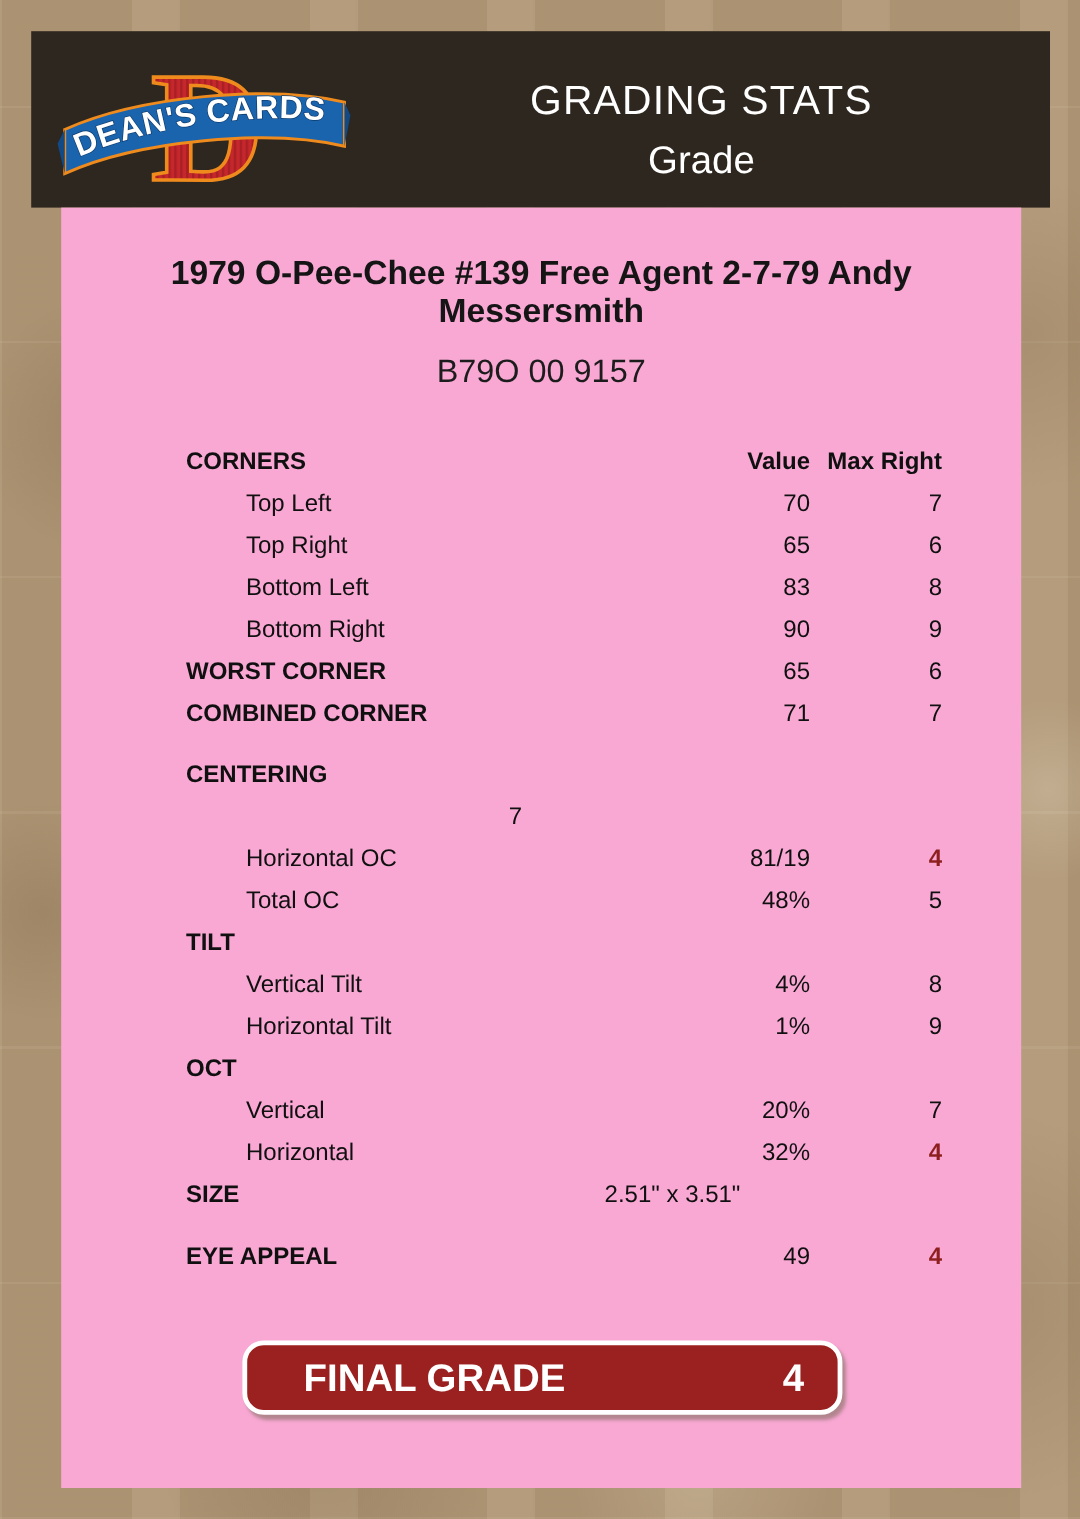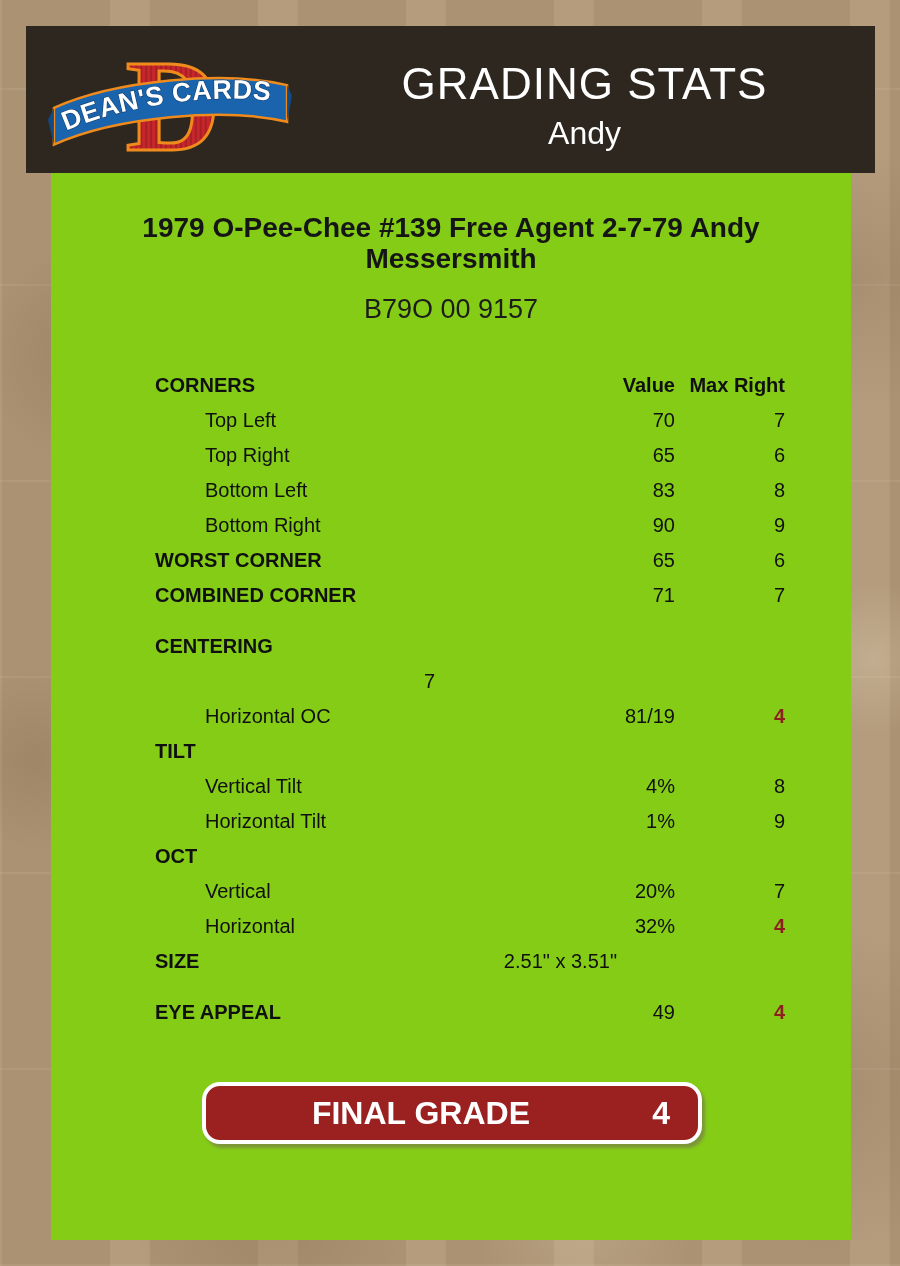--- a/index.html
+++ b/index.html
@@ -24,27 +24,27 @@
       repeating-linear-gradient(0deg, rgba(255,246,226,0.07) 0 2px, transparent 2px 196px),
       repeating-linear-gradient(90deg, rgba(60,40,20,0.045) 0 110px, rgba(255,250,240,0.05) 110px 148px);
   }
   
   .header-bar {
     position:absolute; left:26px; top:26px; width:849px; height:147px;
     background:#2e271f; display:flex; align-items:center;
   }
   .logo-wrap { margin-left:20px; width:248px; height:139px; flex:0 0 auto; }
   .header-titles { flex:1; text-align:center; color:#ffffff; padding-top:12px; }
-  .header-titles .main { font-size:44px; line-height:46px; letter-spacing:1px; }
+  .header-titles .main { font-size:34px; line-height:46px; letter-spacing:1px; }
   .header-titles .sub  { font-size:32px; line-height:34px; margin-top:9px; }
 
   
   .panel {
     position:absolute; left:51px; top:173px; width:800px; height:1067px;
-    background:#84cc16; color:#101010;
+    background:#f9a8d4; color:#101010;
   }
   .card-title {
     margin:39px auto 0; max-width:650px; text-align:center;
     font-size:28px; font-weight:bold; line-height:31px; color:#151515;
   }
   .card-code { margin-top:20px; text-align:center; font-size:27px; color:#1c1c1c; }
 
   .stats-table { margin-top:43px; padding-left:104px; font-size:20px; }
   .row { display:grid; grid-template-columns:280px 240px 110px; height:35px; align-items:center; }
   .row.gap-before { margin-top:16px; }
@@ -56,21 +56,21 @@
   .row .grade.red { color:#8e1f1f; font-weight:bold; }
   .row.size .value { position:relative; left:-58px; }
 
   .final-grade-button {
     margin:52px 0 0 151px; width:500px; height:62px; box-sizing:border-box;
     background:#9b2121; border:4px solid #ffffff; border-radius:18px;
     box-shadow:3px 4px 3px rgba(120,105,85,0.55);
     display:flex; align-items:center;
     color:#ffffff; font-weight:bold; font-size:32px; cursor:pointer;
   }
-  .final-grade-button .fg-label { flex:1; text-align:right; }
+  .final-grade-button .fg-label { flex:1; text-align:left;padding-left:47px; }
   .final-grade-button .fg-value { width:140px; text-align:right; padding-right:28px; }
 </style>
 </head>
 <body>
 
 <div class="bg-collage"></div>
 
 <div class="header-bar">
   <div class="logo-wrap">
     <svg viewBox="0 0 250 139" width="248" height="139">
@@ -85,21 +85,21 @@
       <path d="M8,78 C70,50 180,40 243,55 L243,92 C180,77 70,87 8,115 Z" fill="#1a63ad" stroke="#ef8b1d" stroke-width="2.5"></path>
       <path d="M8,78 L2,90 L8,115 Z" fill="#124a85"></path>
       <path d="M243,55 L248,66 L243,92 Z" fill="#124a85"></path>
       <text font-family="Liberation Sans, sans-serif" font-weight="bold" font-size="27" fill="#ffffff" stroke="#0d3a6b" stroke-width="1.1" letter-spacing="0.5" paint-order="stroke">
         <textPath href="#ribbonTextPath" startOffset="2%">DEAN'S CARDS</textPath>
       </text>
     </svg>
   </div>
   <div class="header-titles">
     <div class="main">GRADING STATS</div>
-    <div class="sub">Andy</div>
+    <div class="sub">Grade</div>
   </div>
 </div>
 
 <div class="panel">
   <div class="card-title">1979 O-Pee-Chee #139 Free Agent 2-7-79 Andy Messersmith</div>
   <div class="card-code">B79O 00 9157</div>
 
   <div class="stats-table">
     <div class="row theader">
       <span class="cell label">CORNERS</span>
@@ -143,20 +143,25 @@
           <span class="cell grade"></span>
         </div>
         <div class="row indent">
           <span class="cell grade">7</span>
         </div>
         <div class="row indent">
           <span class="cell label">Horizontal OC</span>
           <span class="cell value">81/19</span>
           <span class="cell grade red">4</span>
         </div>
+        <div class="row indent">
+          <span class="cell label">Total OC</span>
+          <span class="cell value">48%</span>
+          <span class="cell grade">5</span>
+        </div>
         <div class="row bold">
           <span class="cell label">TILT</span>
           <span class="cell value"></span>
           <span class="cell grade"></span>
         </div>
         <div class="row indent">
           <span class="cell label">Vertical Tilt</span>
           <span class="cell value">4%</span>
           <span class="cell grade">8</span>
         </div>

